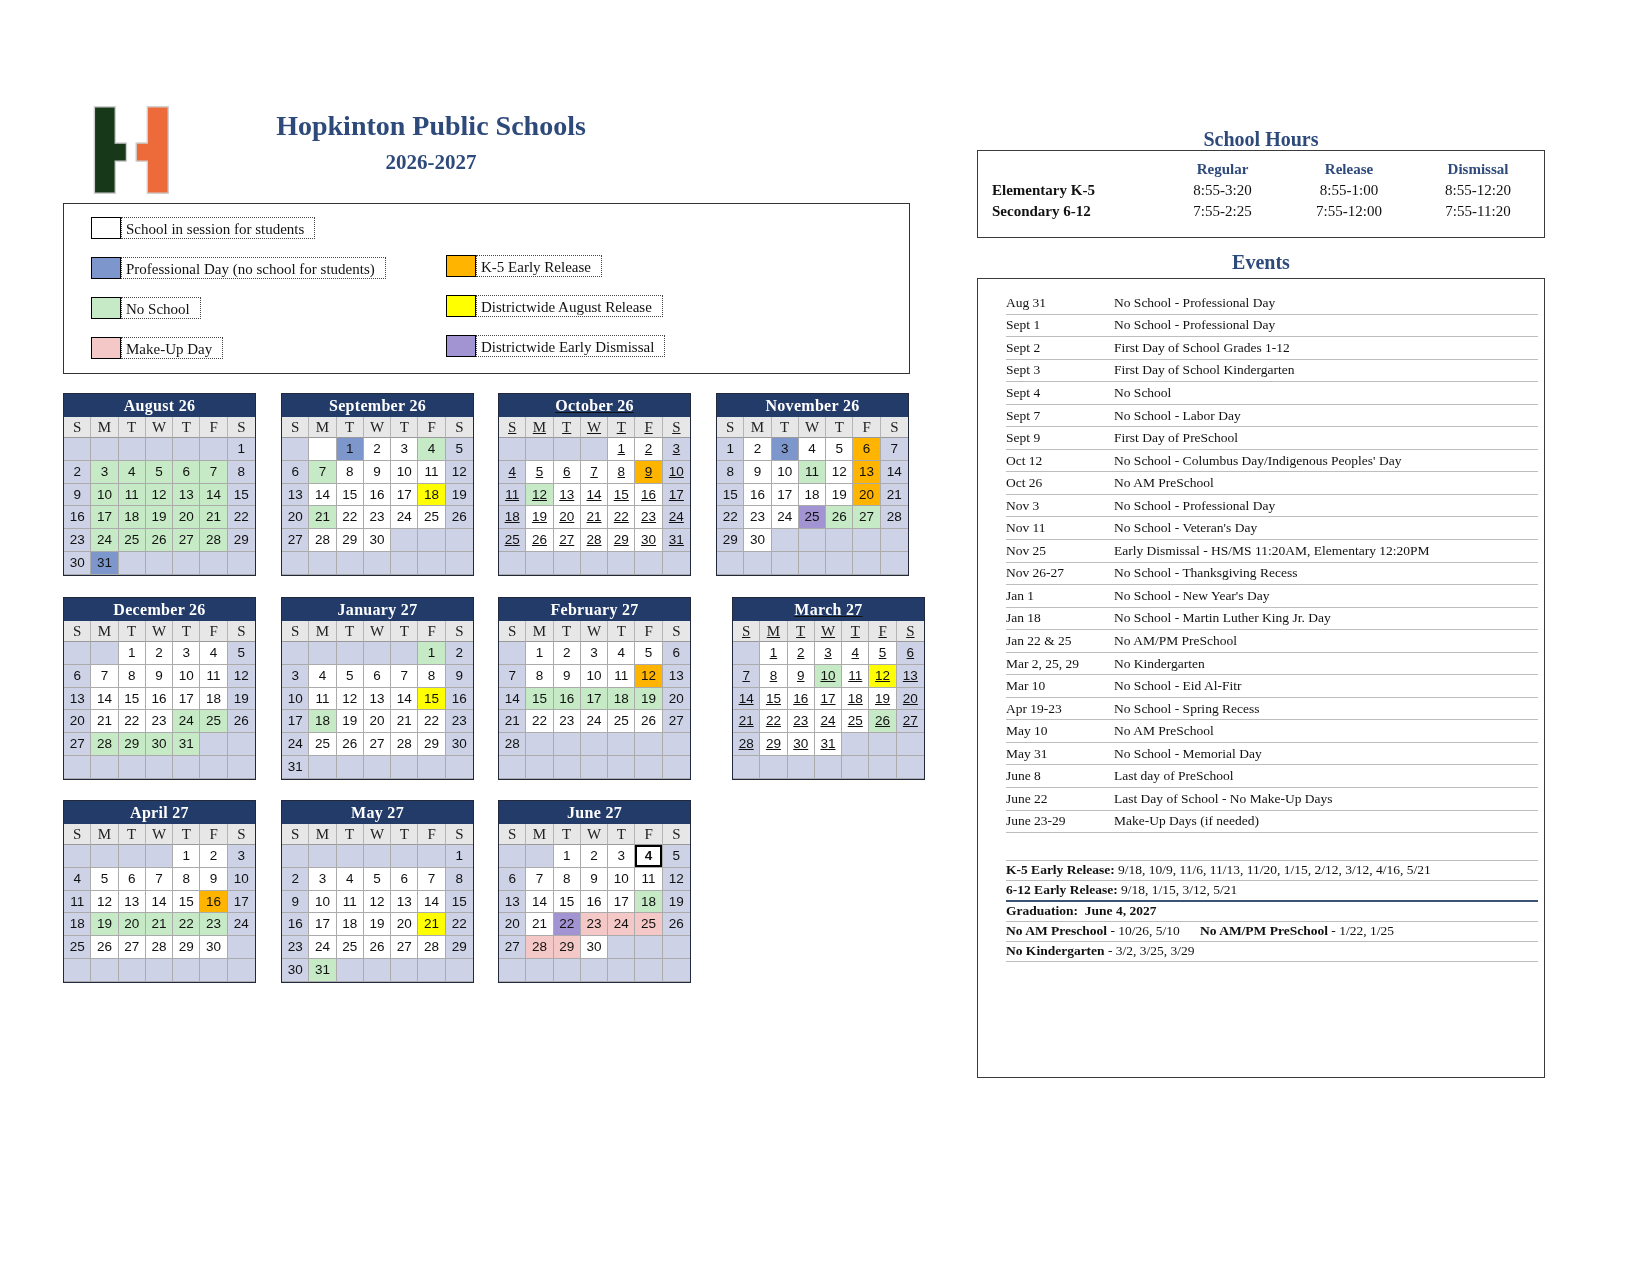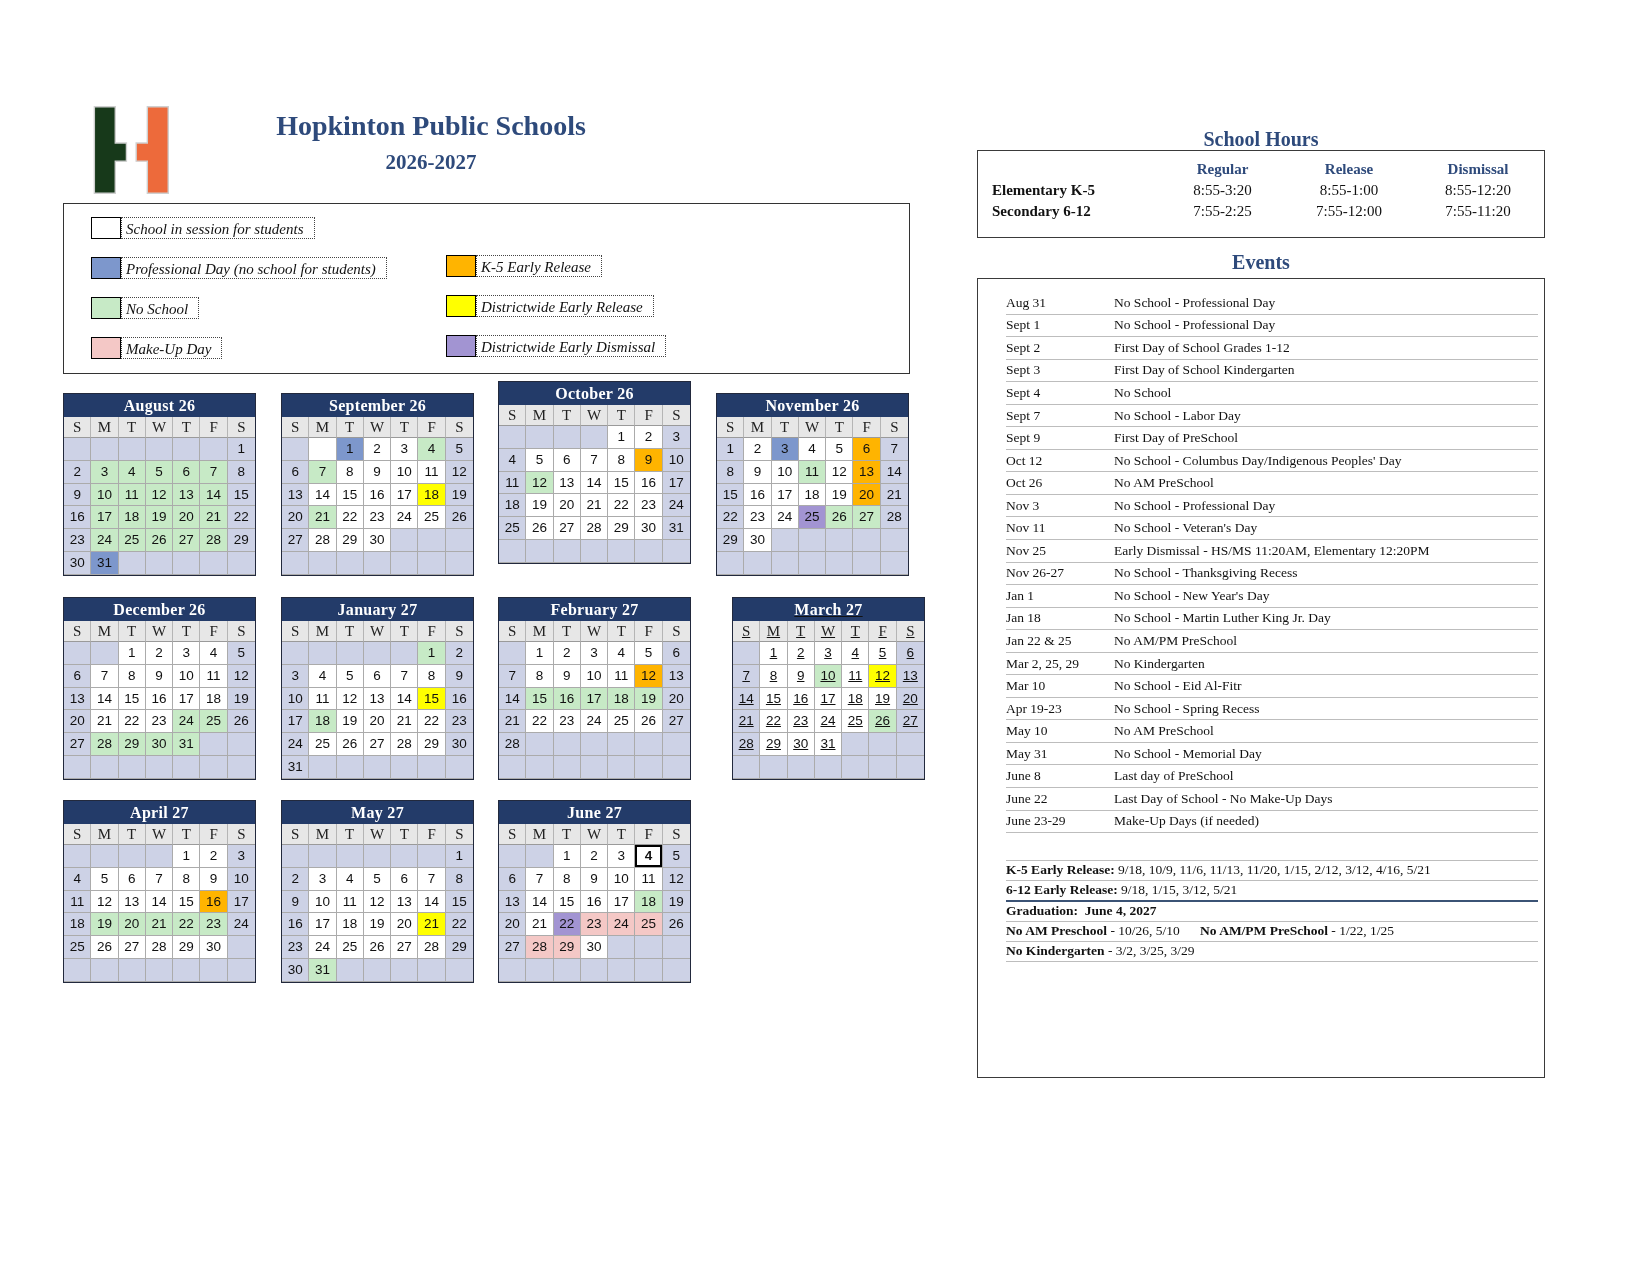--- a/index.html
+++ b/index.html
@@ -7,21 +7,21 @@
         font-family:"Liberation Serif","DejaVu Serif",serif;color:#111;}
   .abs{position:absolute;}
 
   
   .main-title{left:181px;top:110px;width:500px;text-align:center;font-weight:bold;
               font-size:28px;color:var(--navyTitle);}
   .main-year{left:181px;top:150px;width:500px;text-align:center;font-weight:bold;
              font-size:21px;color:var(--navyTitle);}
 
   
-  .legend-box{left:63px;top:203px;width:845px;height:169px;border:1.2px solid #333;font-style:italic;}
+  .legend-box{left:63px;top:203px;width:845px;height:169px;border:1.2px solid #333;}
   .legend-col{position:absolute;display:flex;flex-direction:column;gap:16px;}
   .legend-col.left{left:27px;top:13px;}
   .legend-col.right{left:382px;top:51px;}
   .legend-item{display:flex;align-items:stretch;height:24px;}
   .legend-swatch{width:30px;height:22px;border:1px solid #000;box-sizing:border-box;flex:none;}
   .legend-label{border:1px dotted #444;padding:0 10px 0 4px;font-size:15px;line-height:22px;
                 height:22px;white-space:nowrap;box-sizing:border-box;}
 
   
   .hours-title{left:977px;top:128px;width:568px;text-align:center;font-weight:bold;
@@ -94,21 +94,21 @@
           <span class="legend-label">Make-Up Day</span>
         </div>
       </div>
     <div class="legend-col right" id="legend-right">
         <div class="legend-item">
           <span class="legend-swatch" style="background: rgb(255, 180, 0);"></span>
           <span class="legend-label">K-5 Early Release</span>
         </div>
         <div class="legend-item">
           <span class="legend-swatch" style="background: rgb(255, 255, 0);"></span>
-          <span class="legend-label">Districtwide Early Release</span>
+          <span class="legend-label">Districtwide August Release</span>
         </div>
         <div class="legend-item">
           <span class="legend-swatch" style="background: rgb(162, 148, 210);"></span>
           <span class="legend-label">Districtwide Early Dismissal</span>
         </div>
       </div>
   </div>
 
   <div class="abs hours-title">School Hours</div>
   <div class="abs hours-box">
@@ -363,21 +363,21 @@
         <div class="mrow">
           <div class="day" style="background: rgb(205, 210, 230);"></div>
           <div class="day" style="background: rgb(205, 210, 230);"></div>
           <div class="day" style="background: rgb(205, 210, 230);"></div>
           <div class="day" style="background: rgb(205, 210, 230);"></div>
           <div class="day" style="background: rgb(205, 210, 230);"></div>
           <div class="day" style="background: rgb(205, 210, 230);"></div>
           <div class="day" style="background: rgb(205, 210, 230);"></div>
         </div>
       </div>
-      <div class="month" style="left: 498px; top: 381px;">
+      <div class="month" style="left: 498px; top: 393px; text-decoration: underline;">
         <div class="month-title">October 26</div>
         <div class="mrow">
           <div class="wd">S</div>
           <div class="wd">M</div>
           <div class="wd">T</div>
           <div class="wd">W</div>
           <div class="wd">T</div>
           <div class="wd">F</div>
           <div class="wd">S</div>
         </div>

